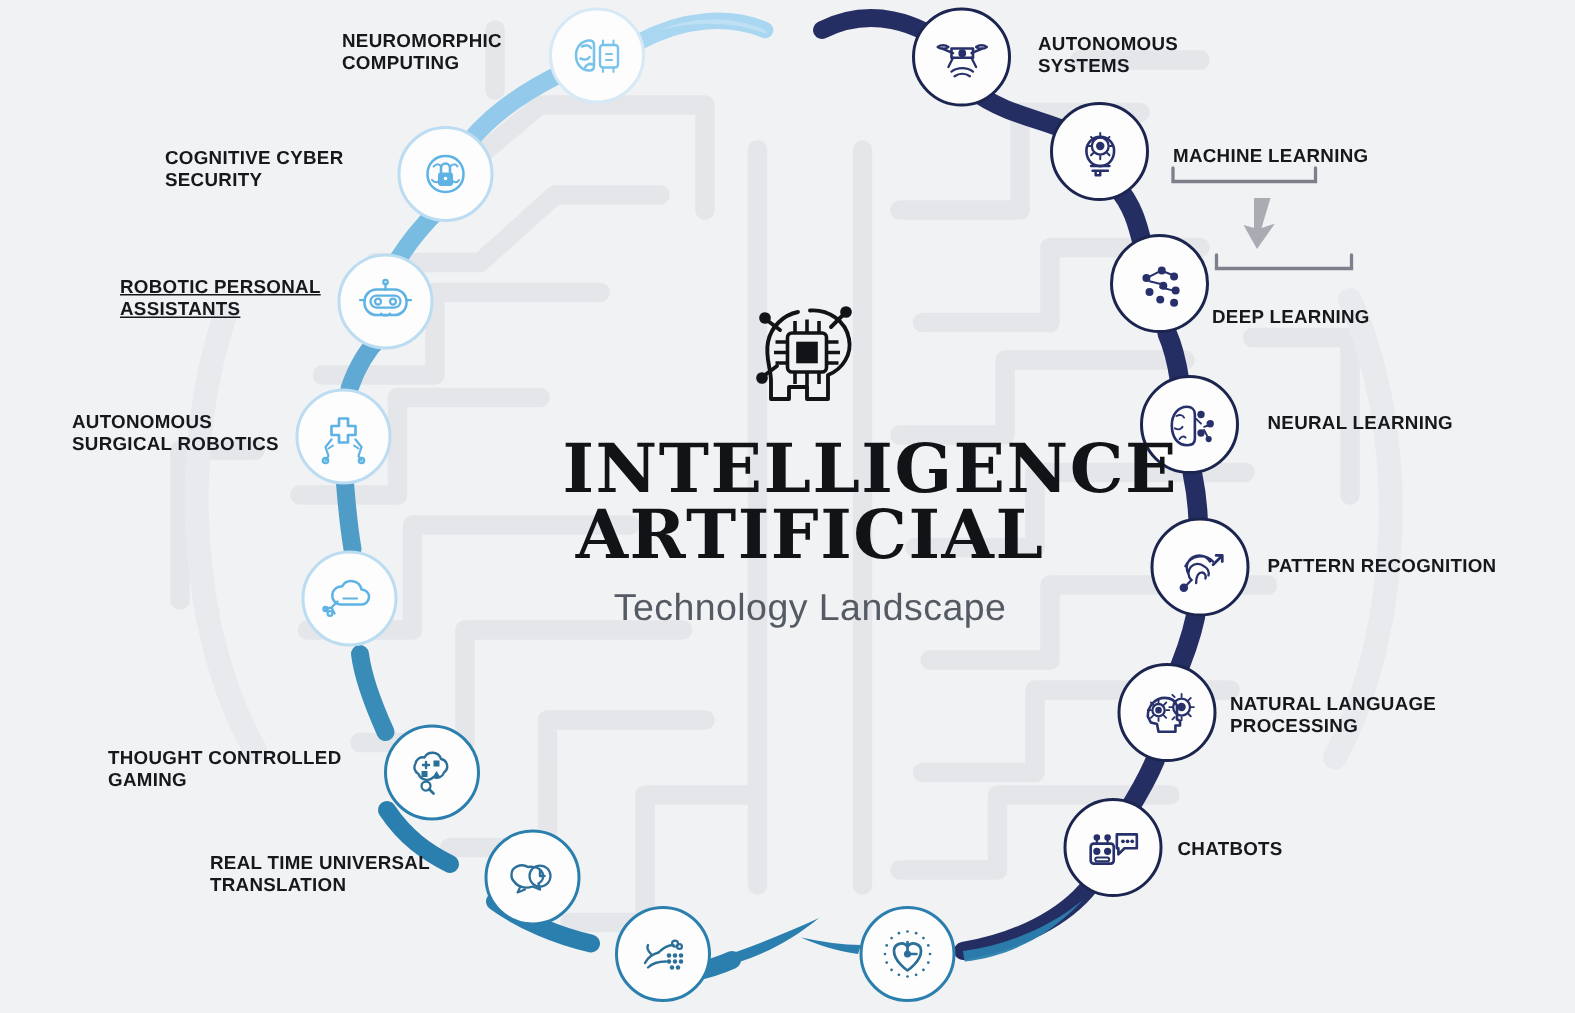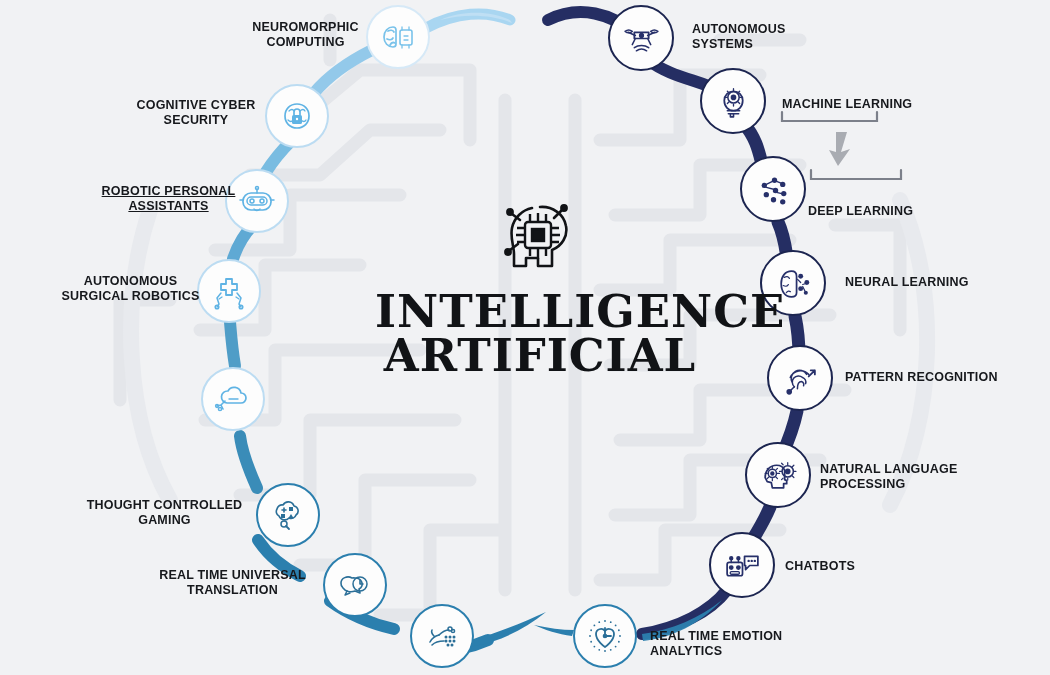--- a/index.html
+++ b/index.html
@@ -22,21 +22,21 @@
   .node svg{display:block;}
   .node.dark{border:2px solid #1c2550;}
   .node.mid{border:2px solid #2b7fae;}
   .node.light{border:2px solid #bcdcf2;}
   .node.xlight{border:2px solid #d6e9f7;}
 
   
   .label{position:absolute;font-weight:bold;color:#16181c;
          letter-spacing:.2px;line-height:1.18;white-space:pre-line;}
   .lab-r{text-align:left;}
-  .lab-l{text-align:center;}
+  .lab-l{text-align:left;}
 
   
   #center{position:absolute;left:330;top:0;width:1050px;height:675px;pointer-events:none;}
   .c-inner{position:absolute;left:375px;top:200px;width:330px;text-align:center;}
   .c-title{font-family:"DejaVu Serif", serif;font-weight:bold;color:#111316;
            font-size:45px;line-height:.98;letter-spacing:1px;}
   .c-sub{font-size:25px;color:#555b63;margin-top:12px;letter-spacing:.3px;}
 </style>
 </head>
 <body>
@@ -254,22 +254,20 @@
               <circle cx="9.393398282201789" cy="30.606601717798213" r="0.9"></circle>
               <circle cx="6.1418070123306965" cy="25.740251485476342" r="0.9"></circle>
               <circle cx="5" cy="20.000000000000004" r="0.9"></circle>
               <circle cx="6.1418070123307" cy="14.25974851452365" r="0.9"></circle>
               <circle cx="9.393398282201785" cy="9.39339828220179" r="0.9"></circle>
               <circle cx="14.259748514523658" cy="6.1418070123306965" r="0.9"></circle>
             </g>
           </svg>
         </span>
       </div>
-      <div class="label lab-r" style="left: 650px; top: 629px; width: 180px; font-size: 12.5px;">REAL TIME EMOTION
-ANALYTICS</div>
       <div class="node dark" style="left: 709px; top: 532px; width: 66px; height: 66px;">
         <span>
           <svg width="41" height="41" viewBox="0 0 40 40">
             <rect x="5" y="17" width="15" height="13" rx="2" fill="none" stroke="#27306a" stroke-width="1.7"></rect>
             <circle cx="9" cy="22" r="1.6" fill="#27306a" stroke="#27306a" stroke-width="1.5"></circle>
             <circle cx="16" cy="22" r="1.6" fill="#27306a" stroke="#27306a" stroke-width="1.5"></circle>
             <rect x="8" y="26" width="9" height="2.5" rx="1.2" fill="none" stroke="#27306a" stroke-width="1.3"></rect>
             <path d="M9 17v-3M16 17v-3" fill="none" stroke="#27306a" stroke-width="1.4" stroke-linecap="round" stroke-linejoin="round"></path>
             <circle cx="9" cy="13" r="1.4" fill="#27306a" stroke="#27306a" stroke-width="1.5"></circle>
             <circle cx="16" cy="13" r="1.4" fill="#27306a" stroke="#27306a" stroke-width="1.5"></circle>
@@ -391,16 +389,17 @@
             <rect x="40" y="29" width="12" height="12" fill="#111316"></rect>
             <path d="M38 22 L38 14 M46 22 L46 13 M54 22 L54 14"></path>
             <path d="M38 48 L38 56 M46 48 L46 57 M54 48 L54 56"></path>
             <path d="M33 28 L25 28 M33 35 L24 35 M33 42 L25 42"></path>
             <path d="M59 28 L67 28 M59 35 L68 35 M59 42 L67 42"></path>
           </g>
         </svg>
       </div>
       <div class="c-title">INTELLIGENCE</div>
       <div class="c-title">ARTIFICIAL</div>
+      <div class="c-sub">Technology Landscape</div>
     </div>
   </div>
 
 </div>
 
 </body></html>

